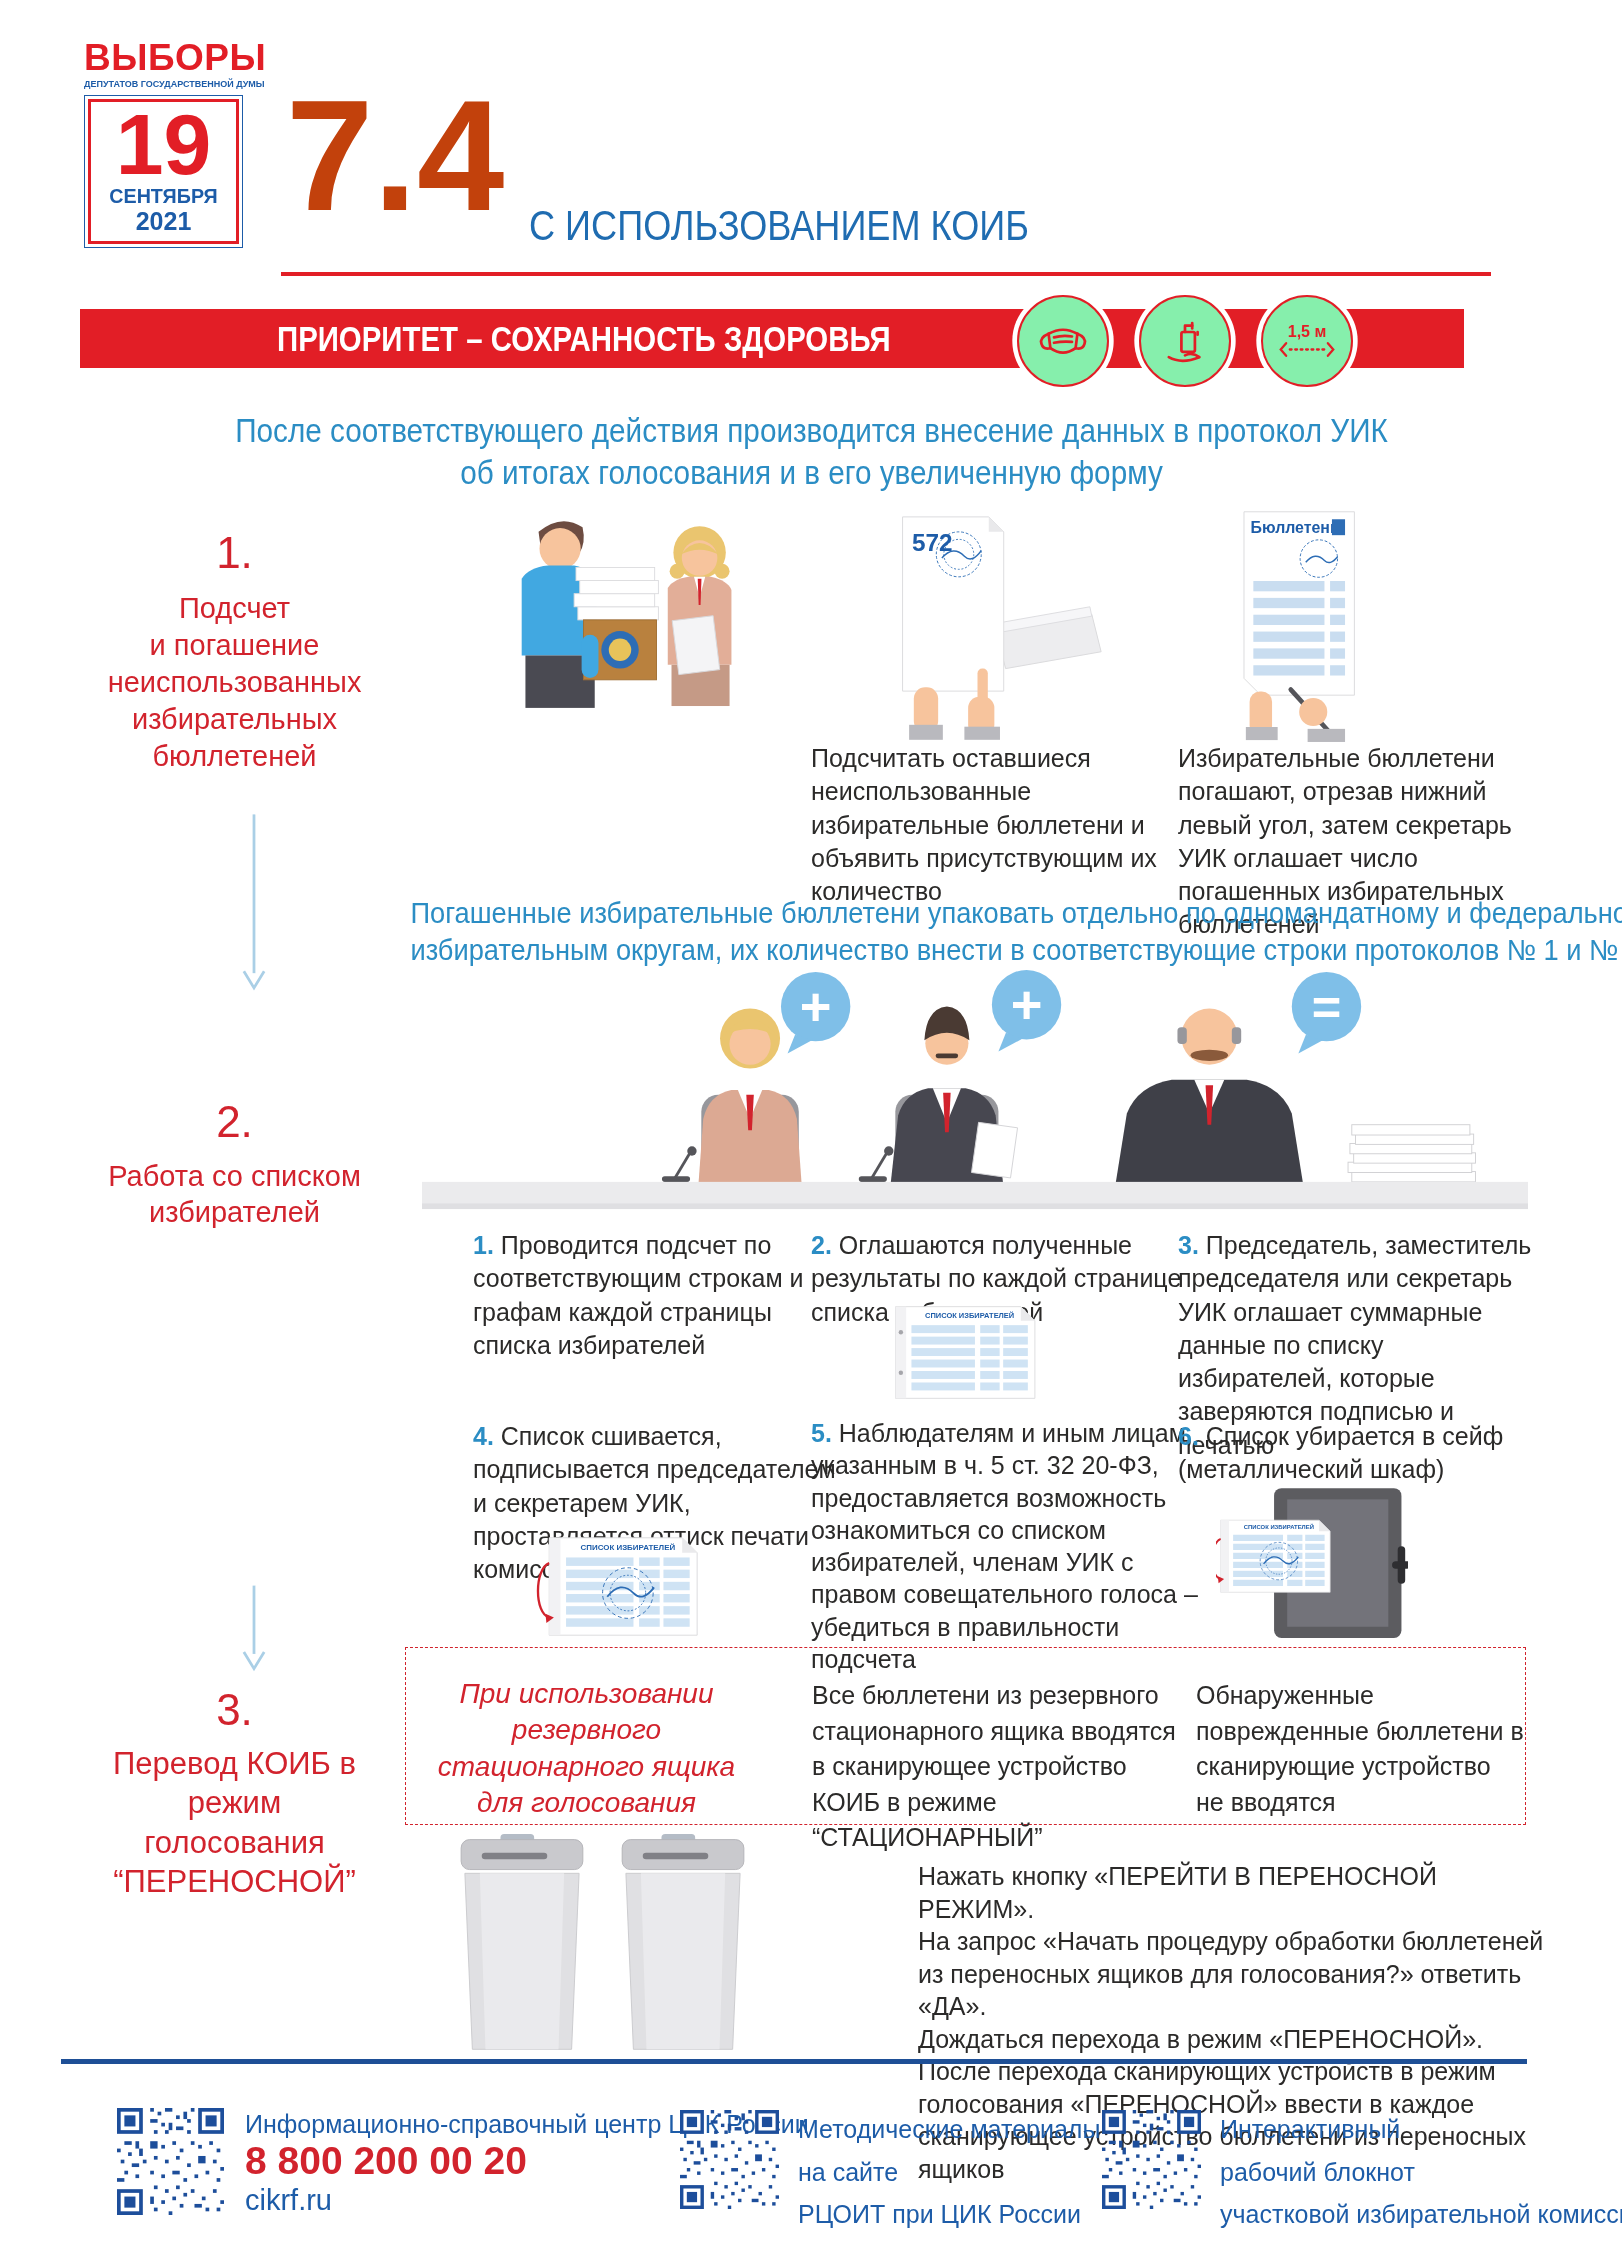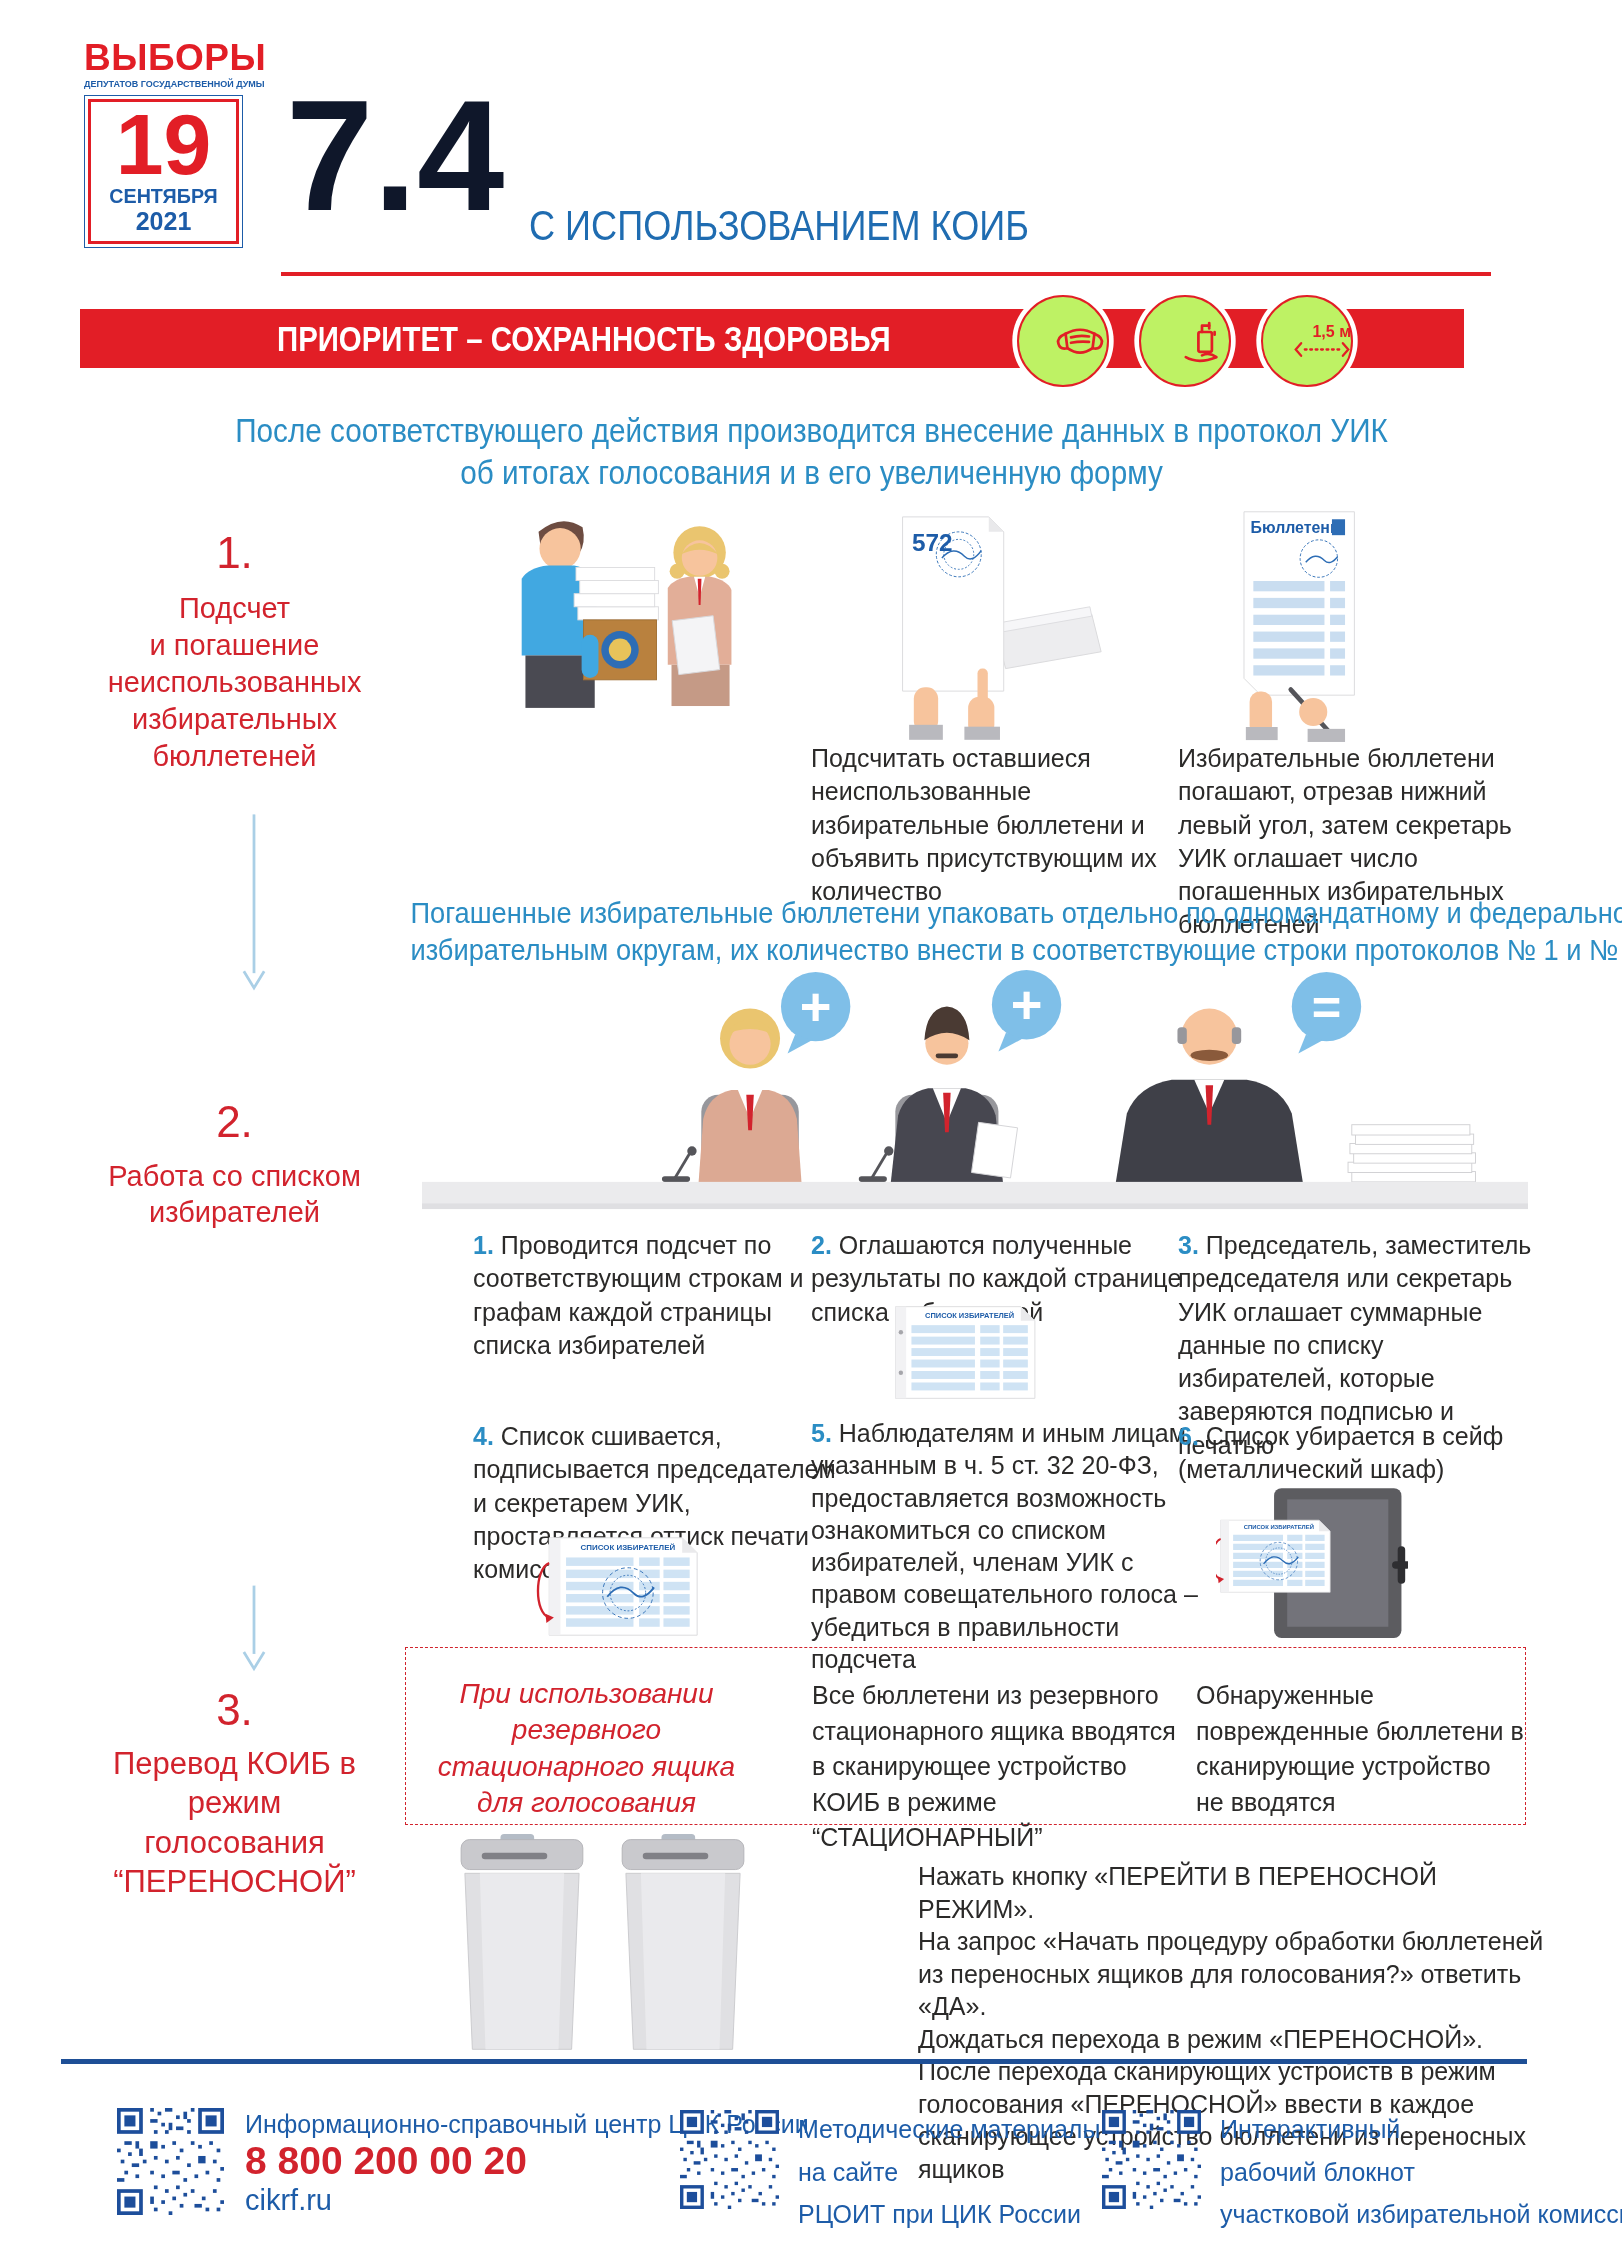--- a/index.html
+++ b/index.html
@@ -11,28 +11,28 @@
   .cxc{display:block;transform:scaleX(.9);transform-origin:50% 50%;white-space:nowrap;}
   
   .logo-title{font-size:37px;font-weight:bold;color:#e21e26;letter-spacing:0.5px;line-height:1;}
   .logo-sub{font-size:9px;font-weight:bold;color:#1d5ca8;white-space:nowrap;margin-top:2.8px;}
   .datebox{margin-top:6.6px;border:1.9px solid #1d5ca8;padding:2.8px;}
   .datebox-in{border:3.7px solid #e21e26;padding:5.6px 3.7px 7.5px;}
   .day{font-size:86px;font-weight:bold;color:#e21e26;line-height:.85;}
   .month{font-size:19.7px;font-weight:bold;color:#1d5ca8;margin-top:3.7px;}
   .year{font-size:25px;font-weight:bold;color:#1d5ca8;line-height:1.05;}
   
-  .hnum{font-size:157px;font-weight:bold;color:#0f172a;line-height:1;}
+  .hnum{font-size:157px;font-weight:bold;color:#c2410c;line-height:1;}
   .htitle{font-size:43px;color:#1f6cb1;line-height:1;}
   .redrule{background:#e21e26;height:3.7px;}
   
   .banner{background:#e21e26;height:59px;}
   .banner-text{font-size:35px;font-weight:bold;color:#fff;line-height:59px;}
-  .bcircle{width:88px;height:88px;border-radius:50%;background:#bef264;border:2.8px solid #e21e26;
-           box-shadow:0 0 0 4.7px #fff;display:flex;align-items:flex-end;justify-content:center;flex-direction:column;}
+  .bcircle{width:88px;height:88px;border-radius:50%;background:#86efac;border:2.8px solid #e21e26;
+           box-shadow:0 0 0 4.7px #fff;display:flex;align-items:center;justify-content:center;flex-direction:column;}
   .dist-label{font-size:16px;font-weight:bold;color:#e21e26;line-height:1;}
   
   .intro{font-size:33px;color:#2b8dc4;line-height:1.26;}
   .lblnum{font-size:44px;color:#d2232d;line-height:1.1;}
   .lbl{font-size:29px;color:#d2232d;line-height:1.27;}
   .body-t{font-size:25px;line-height:1.33;color:#2b2a29;}
   .nblue{color:#2b8dc4;font-weight:bold;}
   .note{font-size:29px;color:#2b8dc4;line-height:1.28;}
   .dashbox{border:1.9px dashed #d2232d;}
   .boxlabel{font-size:28px;font-style:italic;color:#d2232d;line-height:1.3;}

